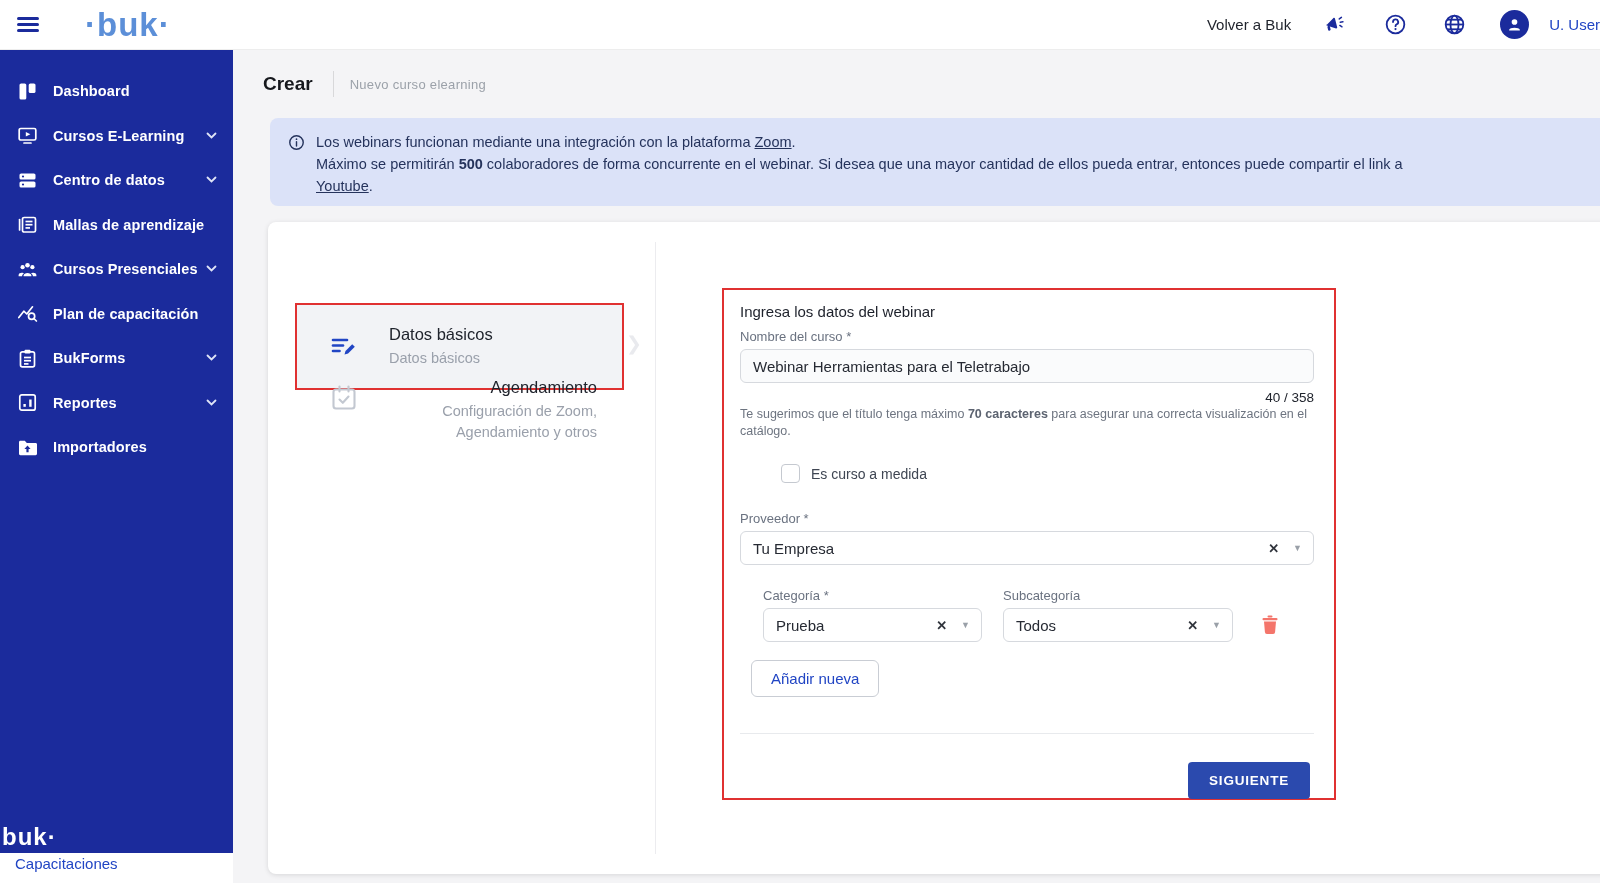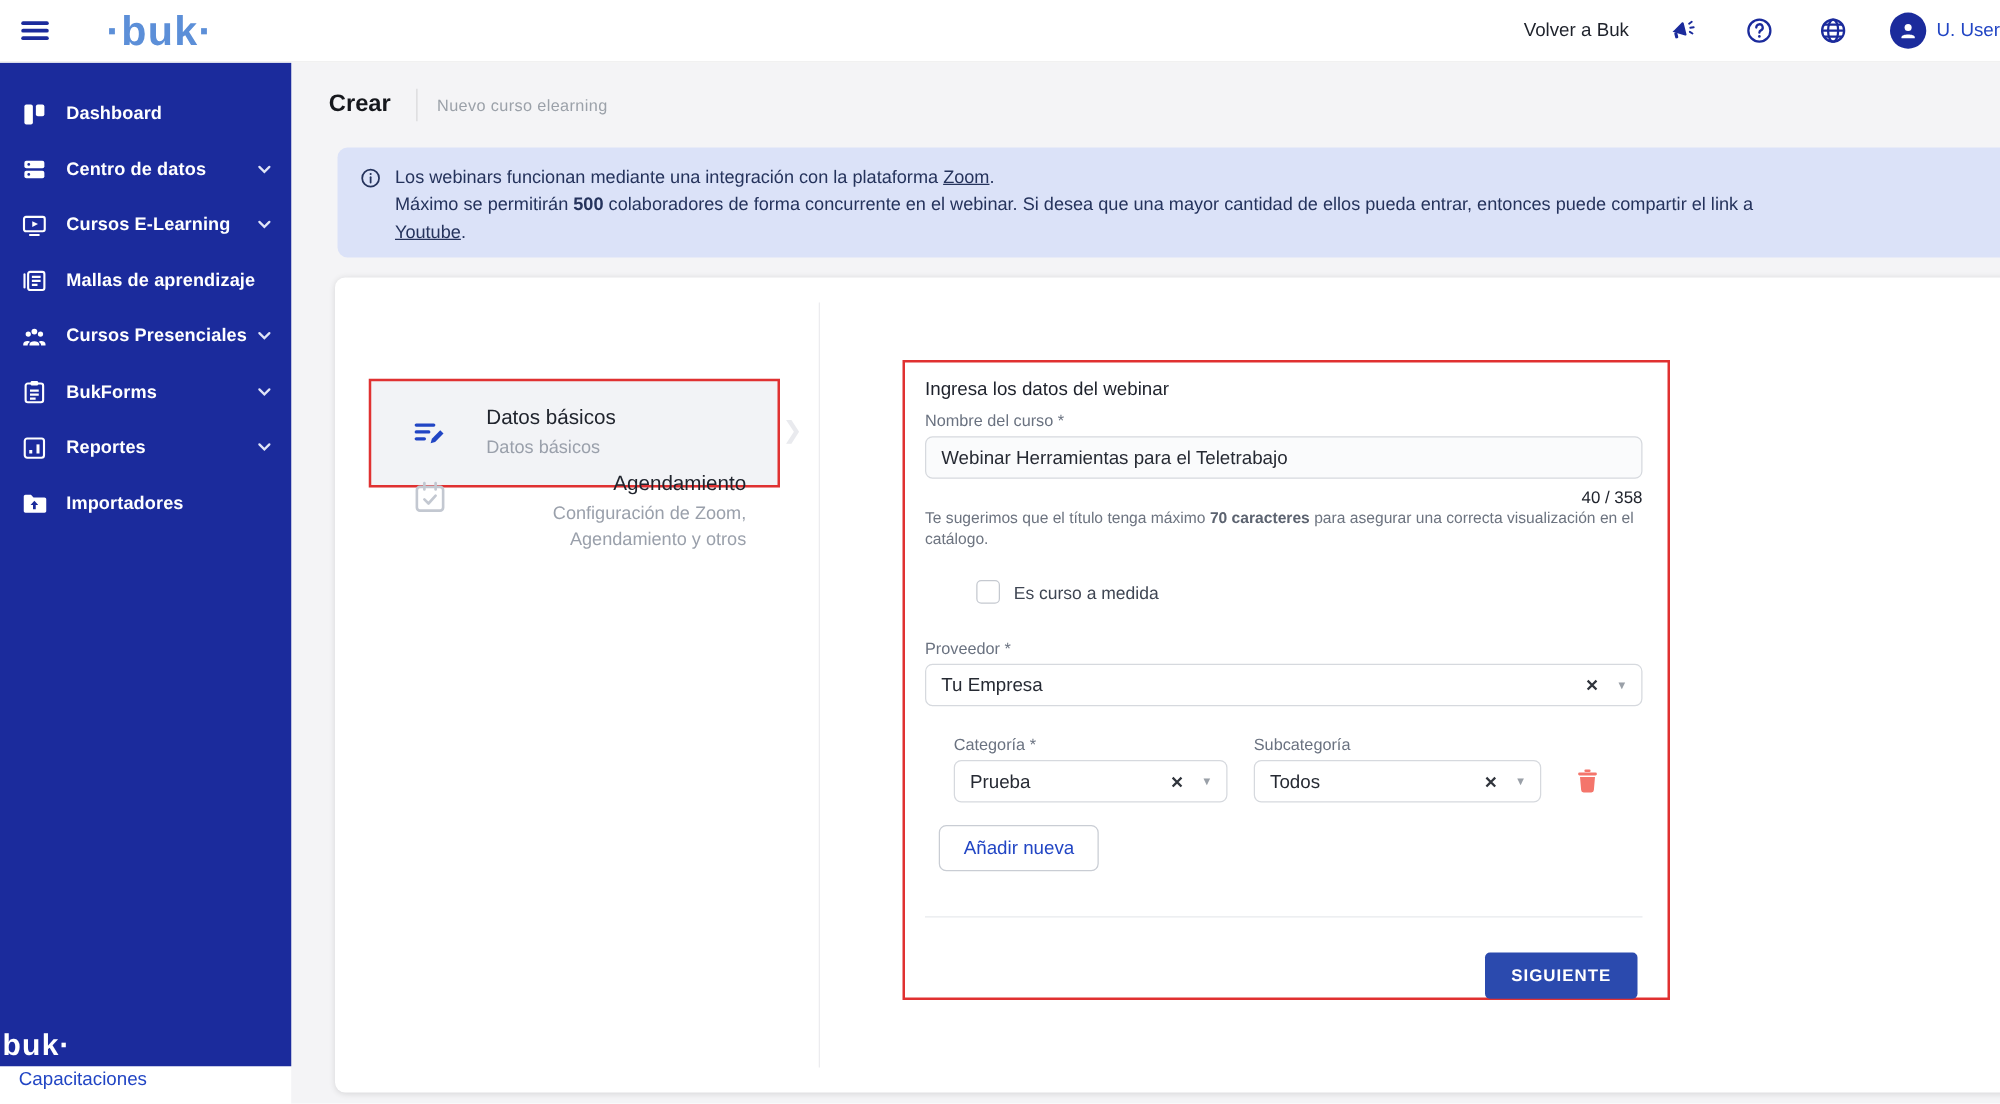--- a/index.html
+++ b/index.html
@@ -24,21 +24,21 @@
     letter-spacing:1px;
   }
   .header-right { margin-left:auto; display:flex; align-items:center; }
   .back-link { font-size:15px; color:#1e222b; cursor:pointer; }
   .hicon { width:23px; height:23px; color:#1b2b9c; cursor:pointer; }
   .back-link { margin-right:32px; }
   .hicon + .hicon { }
   .hicon.megaphone { margin-right:38px; }
   .hicon.help { margin-right:36px; }
   .hicon.globe { margin-right:34px; }
-  .user-chip { display:flex; align-items:center; gap:8px; cursor:pointer; }
+  .user-chip { display:flex; align-items:center; gap:20px; cursor:pointer; }
   .avatar { width:29px; height:29px; border-radius:50%; background:#1b2b9c; display:flex; align-items:center; justify-content:center; }
   .avatar svg { width:17px; height:17px; color:#fff; }
   .user-name { font-size:15px; color:#2145c4; white-space:nowrap; }
 
   
   .sidebar {
     position:absolute; top:50px; left:0; width:233px; height:803px;
     background:#1b2b9c; z-index:20; padding-top:19px;
   }
   .nav-item {
@@ -190,39 +190,39 @@
 
   <div class="nav-item">
     <svg class="nicon" viewBox="0 0 21 21" fill="currentColor">
       <rect x="2.5" y="2.5" width="6.8" height="16" rx="1.6"></rect>
       <rect x="11.7" y="2.5" width="6.8" height="9.5" rx="1.6"></rect>
     </svg>
     <span>Dashboard</span>
   </div>
 
   <div class="nav-item">
+    <svg class="nicon" viewBox="0 0 21 21" fill="none" stroke="currentColor" stroke-width="1.7">
+      <rect x="2.2" y="3.5" width="16.6" height="11.5" rx="1.6"></rect>
+      <polygon points="8.8,7 13.4,9.2 8.8,11.5" fill="currentColor" stroke="none"></polygon>
+      <line x1="7" y1="18" x2="14" y2="18" stroke-linecap="round"></line>
+    </svg>
+    <span>Cursos E-Learning</span>
+    <svg class="chev" viewBox="0 0 11 8" fill="none" stroke="currentColor" stroke-width="1.8" stroke-linecap="round">
+        <polyline points="1.5,1.5 5.5,5.5 9.5,1.5"></polyline>
+      </svg>
+  </div>
+
+  <div class="nav-item">
     <svg class="nicon" viewBox="0 0 21 21">
       <rect x="2.5" y="3.5" width="16" height="6" rx="1.6" fill="currentColor"></rect>
       <rect x="2.5" y="11.5" width="16" height="6" rx="1.6" fill="currentColor"></rect>
       <circle cx="6" cy="6.5" r="1.1" fill="#1b2b9c"></circle>
       <circle cx="6" cy="14.5" r="1.1" fill="#1b2b9c"></circle>
     </svg>
     <span>Centro de datos</span>
-    <svg class="chev" viewBox="0 0 11 8" fill="none" stroke="currentColor" stroke-width="1.8" stroke-linecap="round">
-        <polyline points="1.5,1.5 5.5,5.5 9.5,1.5"></polyline>
-      </svg>
-  </div>
-
-  <div class="nav-item">
-    <svg class="nicon" viewBox="0 0 21 21" fill="none" stroke="currentColor" stroke-width="1.7">
-      <rect x="2.2" y="3.5" width="16.6" height="11.5" rx="1.6"></rect>
-      <polygon points="8.8,7 13.4,9.2 8.8,11.5" fill="currentColor" stroke="none"></polygon>
-      <line x1="7" y1="18" x2="14" y2="18" stroke-linecap="round"></line>
-    </svg>
-    <span>Cursos E-Learning</span>
     <svg class="chev" viewBox="0 0 11 8" fill="none" stroke="currentColor" stroke-width="1.8" stroke-linecap="round">
         <polyline points="1.5,1.5 5.5,5.5 9.5,1.5"></polyline>
       </svg>
   </div>
 
   <div class="nav-item">
     <svg class="nicon" viewBox="0 0 21 21" fill="none" stroke="currentColor" stroke-width="1.7">
       <rect x="5.5" y="3.5" width="13" height="14.5" rx="1.6"></rect>
       <line x1="8.5" y1="7.5" x2="15.5" y2="7.5"></line>
       <line x1="8.5" y1="10.7" x2="15.5" y2="10.7"></line>
@@ -239,20 +239,28 @@
       <circle cx="10.5" cy="6.2" r="2.3"></circle>
       <path d="M6.6 16.5c0-3.4 7.8-3.4 7.8 0v.8H6.6z"></path>
       <path d="M1.6 16.2c0-2.6 4.4-3 5.4-1.6-1.3.7-1.9 1.7-1.9 2.7H1.6zM19.4 16.2c0-2.6-4.4-3-5.4-1.6 1.3.7 1.9 1.7 1.9 2.7h3.5z"></path>
     </svg>
     <span>Cursos Presenciales</span>
     <svg class="chev" viewBox="0 0 11 8" fill="none" stroke="currentColor" stroke-width="1.8" stroke-linecap="round">
         <polyline points="1.5,1.5 5.5,5.5 9.5,1.5"></polyline>
       </svg>
   </div>
 
+  <div class="nav-item">
+    <svg class="nicon" viewBox="0 0 21 21" fill="none" stroke="currentColor" stroke-width="1.7" stroke-linecap="round" stroke-linejoin="round">
+      <polyline points="1.8,14.5 6.8,8.2 9.8,11 15.5,3.8"></polyline>
+      <circle cx="14.6" cy="13.2" r="3.1"></circle>
+      <line x1="16.9" y1="15.5" x2="19.4" y2="18"></line>
+    </svg>
+    <span>Plan de capacitación</span>
+  </div>
 
   <div class="nav-item">
     <svg class="nicon" viewBox="0 0 21 21" fill="none" stroke="currentColor" stroke-width="1.7">
       <rect x="3.5" y="3.8" width="14" height="15" rx="1.8"></rect>
       <rect x="7.5" y="1.8" width="6" height="3.6" rx="1" fill="currentColor" stroke="none"></rect>
       <line x1="7" y1="9.5" x2="14" y2="9.5"></line>
       <line x1="7" y1="12.7" x2="14" y2="12.7"></line>
       <line x1="7" y1="15.9" x2="11.5" y2="15.9"></line>
     </svg>
     <span>BukForms</span>

